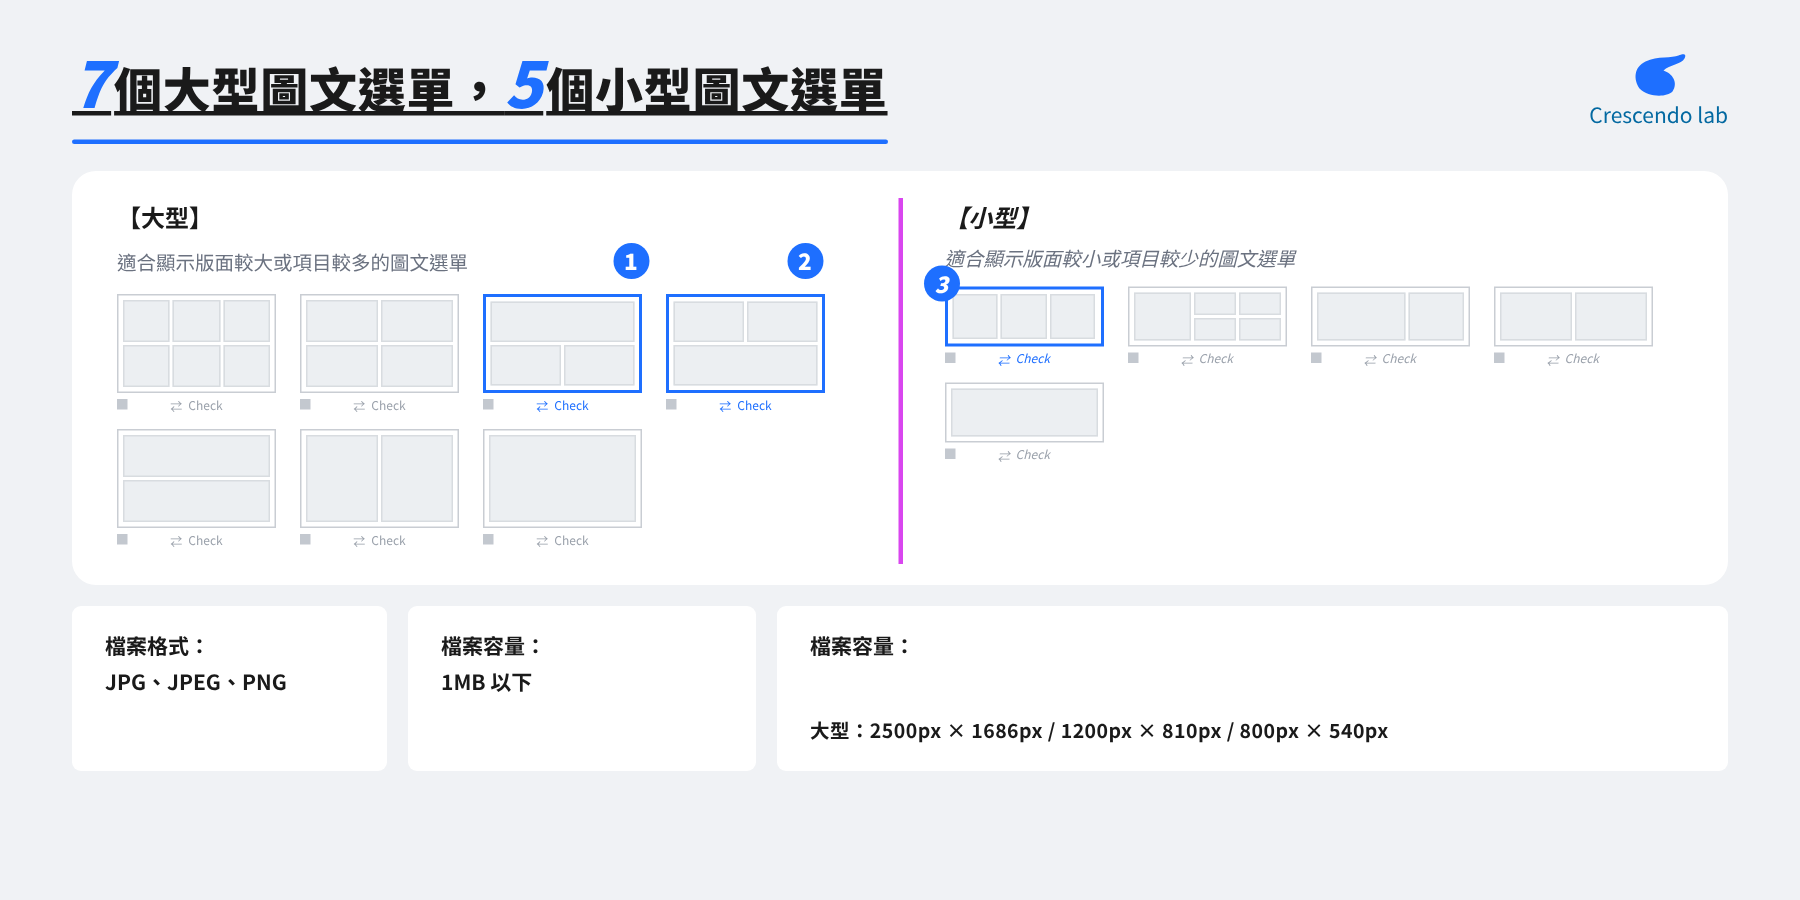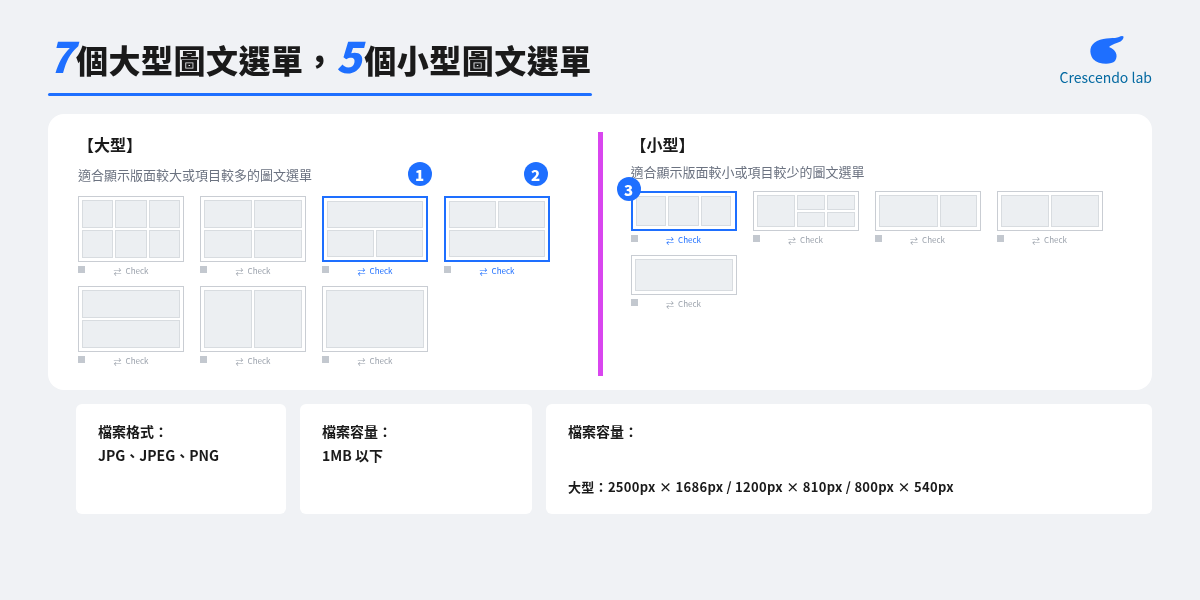--- a/index.html
+++ b/index.html
@@ -5,33 +5,33 @@
   * { box-sizing: border-box; margin: 0; padding: 0; }
   body {
     width: 1200px; height: 600px;
     background: #f0f2f5;
     font-family: "Noto Sans CJK TC", "Microsoft JhengHei", sans-serif;
     color: #1a1a1a;
     position: relative;
     padding: 24px 48px 16px 48px;
   }
   .header { display: flex; justify-content: space-between; align-items: center; }
-  .title { font-size: 32px; font-weight: 800; letter-spacing: 0.5px; }
+  .title { font-size: 32px; font-weight: 800; letter-spacing: 0.5px; text-decoration: underline; }
   .title .num { color: #1e6fff; font-size: 42px; font-weight: 900; font-style: italic; margin-right: 2px; }
   .underline { height: 3px; background: #1e6fff; width: 100%; margin-top: 8px; border-radius: 2px; }
   .brand { text-align: center; font-size: 14px; color: #0369a1; }
   .brand svg { display: block; margin: 0 auto 2px auto; }
 
   .panel {
     background: #fff; border-radius: 16px;
     margin-top: 18px; padding: 18px 30px 14px 30px;
     display: flex;
   }
   .col-large { flex: 1; padding-right: 28px; }
-  .col-small { flex: 1; padding-left: 28px; border-left: 5px solid #d946ef; }
+  .col-small { flex: 1; padding-left: 28px; border-left: 3px solid #d946ef; font-style: italic; }
   .section-title { font-size: 16px; font-weight: 700; }
   .section-desc { font-size: 13px; color: #6b7280; margin-top: 6px; display: flex; align-items: center; gap: 20px; }
 
   .badge {
     display: inline-flex; align-items: center; justify-content: center;
     width: 24px; height: 24px; border-radius: 50%;
     background: #1e6fff; color: #fff; font-weight: 800; font-size: 15px;
   }
   .desc-text { flex: 0 1 auto; }
   .badge-gap { flex: 1; display: flex; justify-content: flex-end; gap: 92px; padding-right: 22px;}
@@ -79,21 +79,21 @@
   .thumb .sel-badge {
     position: absolute; top: -14px; left: -14px;
   }
 
   .info-row { display: flex; gap: 14px; margin-top: 14px; }
   .info-card {
     background: #fff; border-radius: 6px; padding: 16px 22px;
     font-size: 14px; font-weight: 700; line-height: 1.7;
   }
   .info-card .label { font-size: 14px; }
-  .ic1 { width: 210px; margin-left: 28px; }
+  .ic1 { width: 210px; }
   .ic2 { width: 232px; }
   .ic3 { flex: 1; }
   .ic3 .dims { font-size: 13px; font-weight: 700; letter-spacing: 0.3px; margin-top: 32px; }
 </style>
 </head>
 <body>
 
 <div class="header">
   <div>
     <div class="title">

